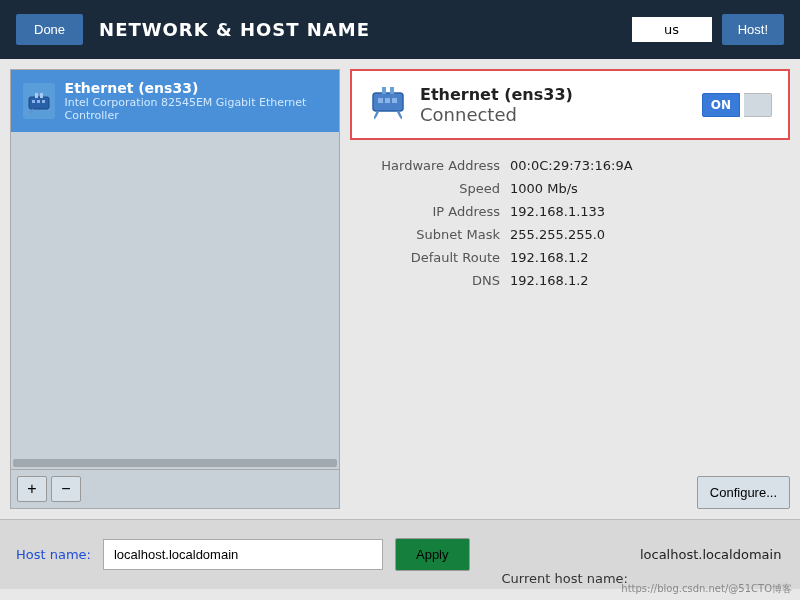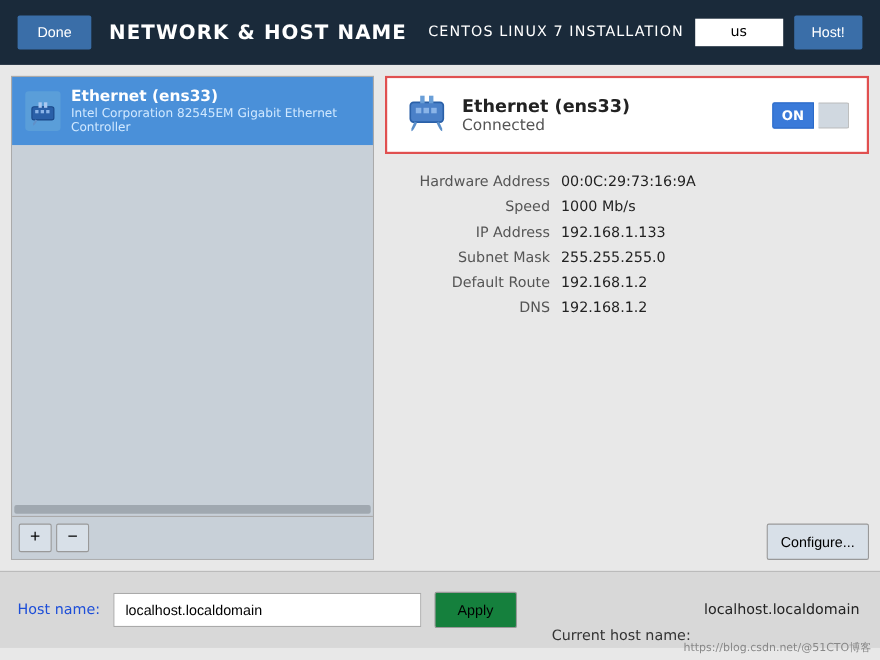--- a/index.html
+++ b/index.html
@@ -168,21 +168,21 @@
     }
     .adapter-header-info {
       flex: 1;
     }
     .adapter-header-name {
       font-size: 16px;
       font-weight: bold;
       color: #222;
     }
     .adapter-header-status {
-      font-size: 14px;
+      font-size: 18px;
       color: #555;
     }
     .toggle-switch {
       display: flex;
       align-items: center;
       gap: 4px;
     }
     .toggle-on {
       background: #3a7ad9;
       color: white;
@@ -299,21 +299,20 @@
   </style>
 </head>
 <body>
 
 <div class="header">
   <div class="header-left">
     <button class="done-button">Done</button>
     <span class="header-title">NETWORK &amp; HOST NAME</span>
   </div>
   <div class="header-right">
-    <span class="centos-title">CENTOS LINUX 7 INSTALLATION</span>
     <div class="locale-box">
       <span class="keyboard-icon">⌨</span>
       <span>us</span>
     </div>
     <button class="help-button">Host!</button>
   </div>
 </div>
 
 <div class="main-content">
 

